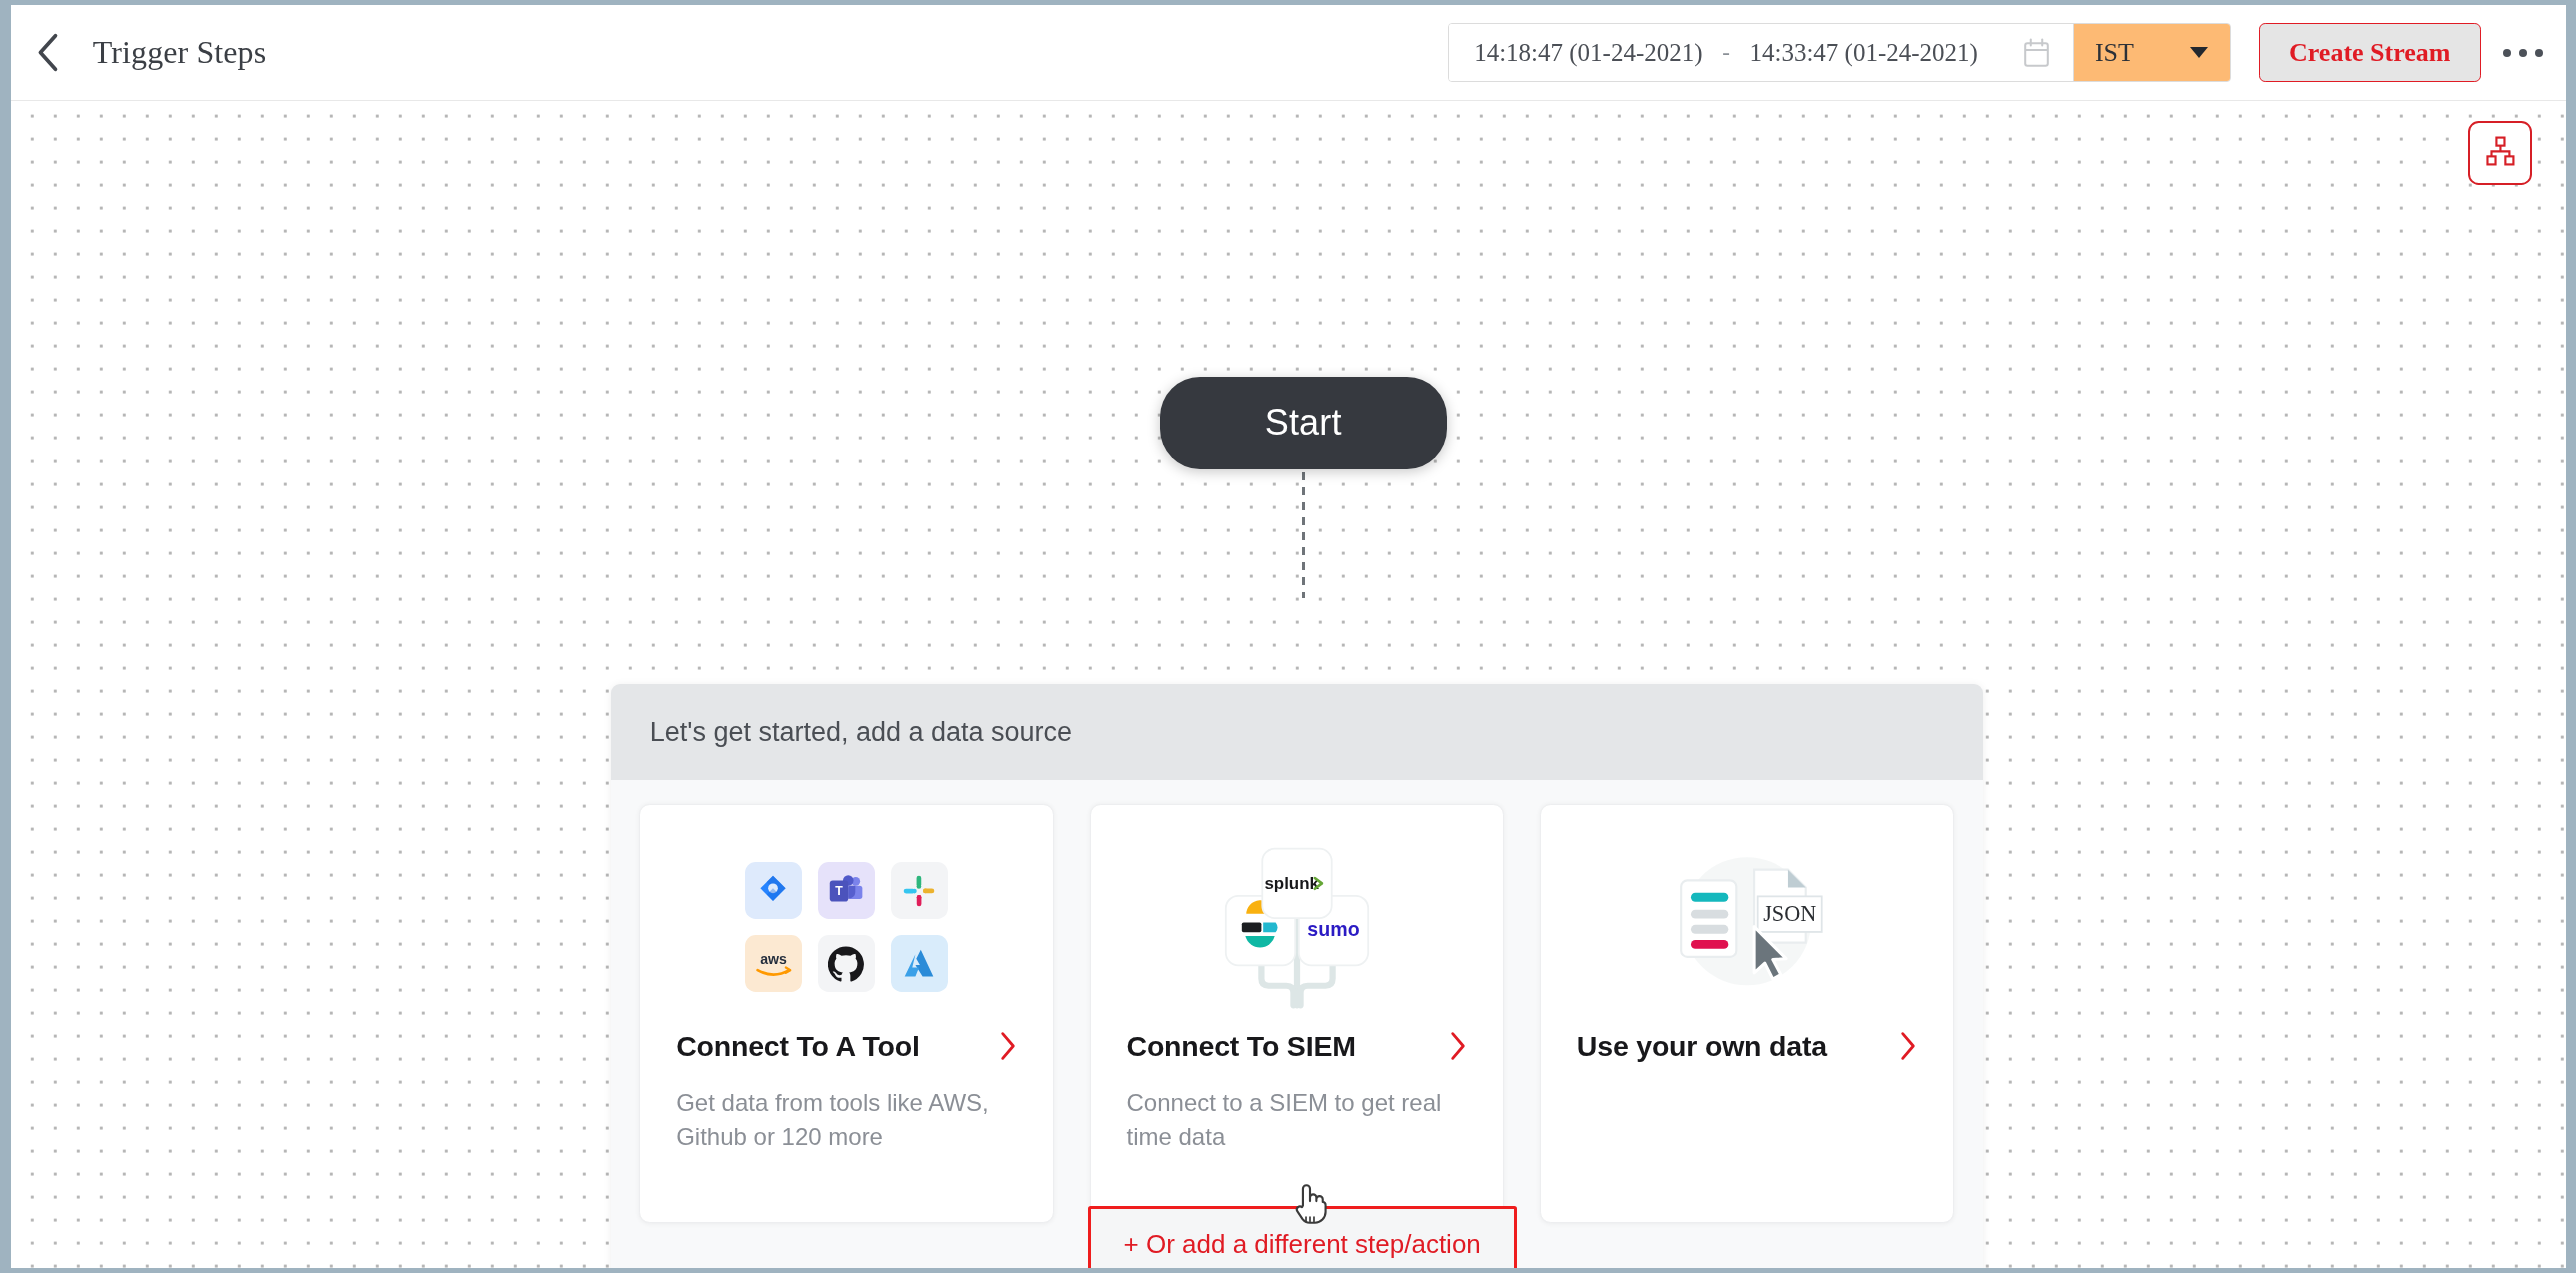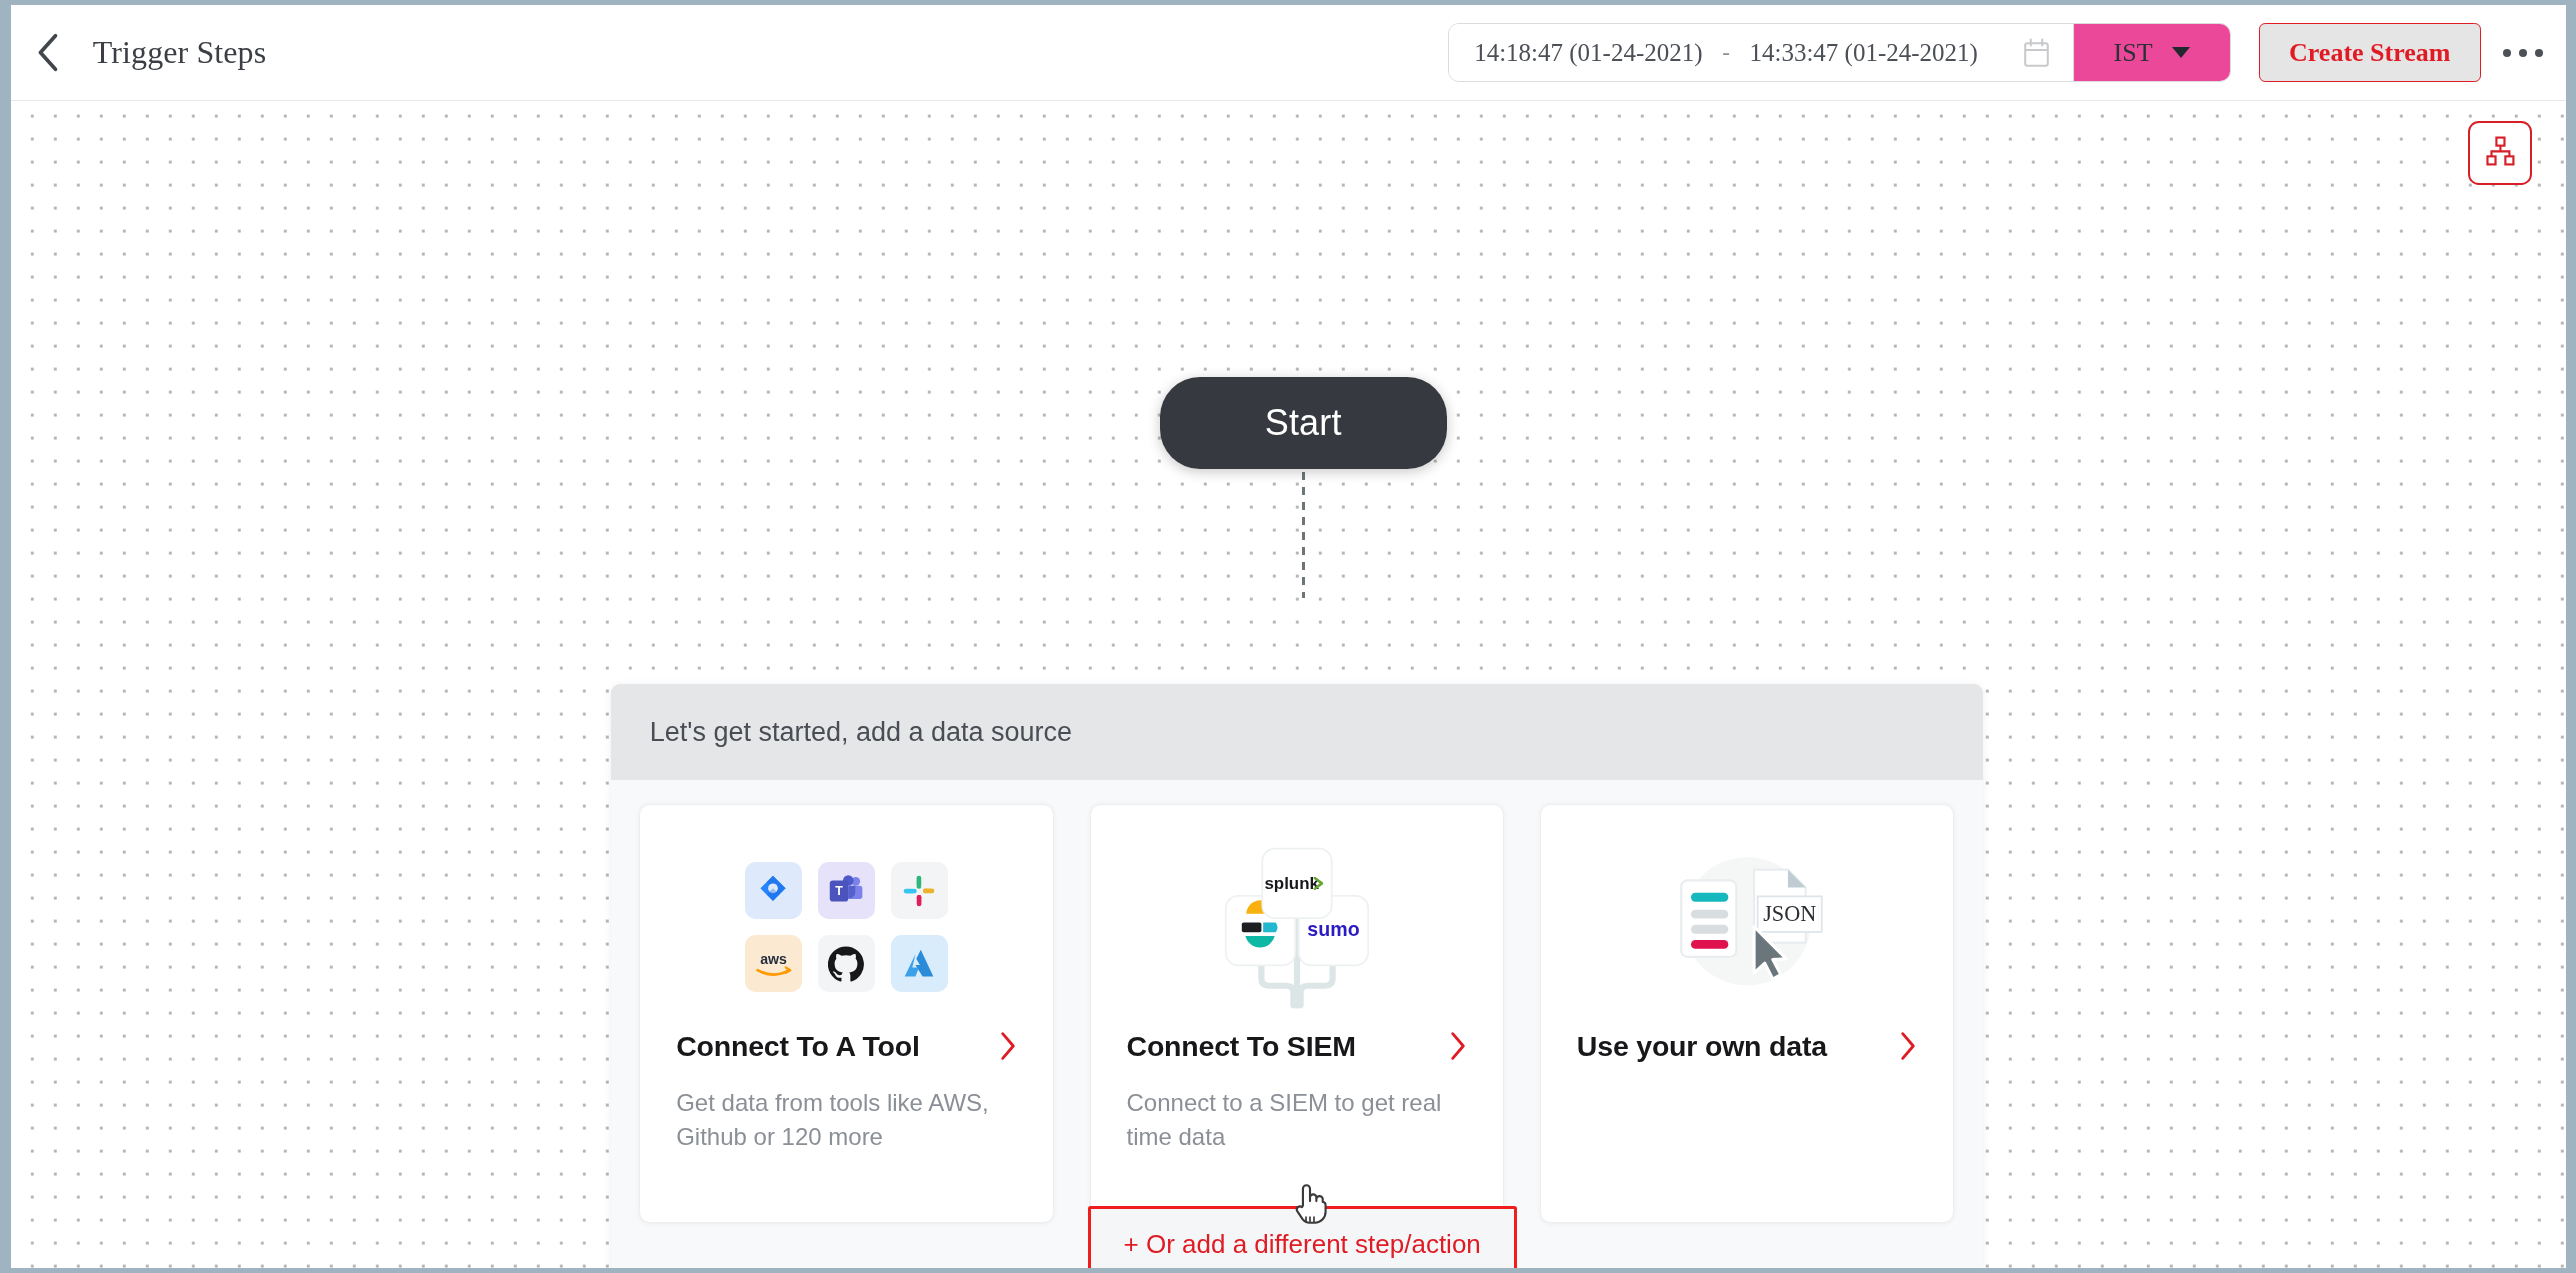--- a/index.html
+++ b/index.html
@@ -45,21 +45,21 @@
   #header-right {
     margin-left:auto;
     display:flex; align-items:center;
     padding-right:19.6px;
     gap:0;
   }
   #daterange-group {
     display:flex; align-items:stretch;
     height:59px;
     border:0.9px solid #dcdcdc;
-    border-radius:11px;
+    border-radius:4px;
     overflow:hidden;
     background:#fff;
   }
   #daterange-field {
     display:flex; align-items:center;
     padding:0 23px 0 25px;
     gap:19.6px;
     background:#fff;
     cursor:pointer;
   }
@@ -67,25 +67,25 @@
     font-size:25px;
     color:#4b4f56;
     white-space:nowrap;
   }
   .dr-sep { font-size:23px; color:#8a8f96; }
   #calendar-icon {
     margin-left:25px;
     display:flex; align-items:center;
   }
   #tz-select {
-    display:flex; align-items:center; justify-content:center;
+    display:flex; align-items:center; justify-content:space-between;
     gap:19px;
     min-width:157px;
     padding:0 21.4px;
-    background:#ec4899;
+    background:#fdba74;
     border-left:0.9px solid #dcdcdc;
     cursor:pointer;
   }
   #tz-value { font-size:26px; color:#2c3138; }
   .caret-down {
     width:0; height:0;
     border-left:9.8px solid transparent;
     border-right:9.8px solid transparent;
     border-top:11.6px solid #23282e;
   }

